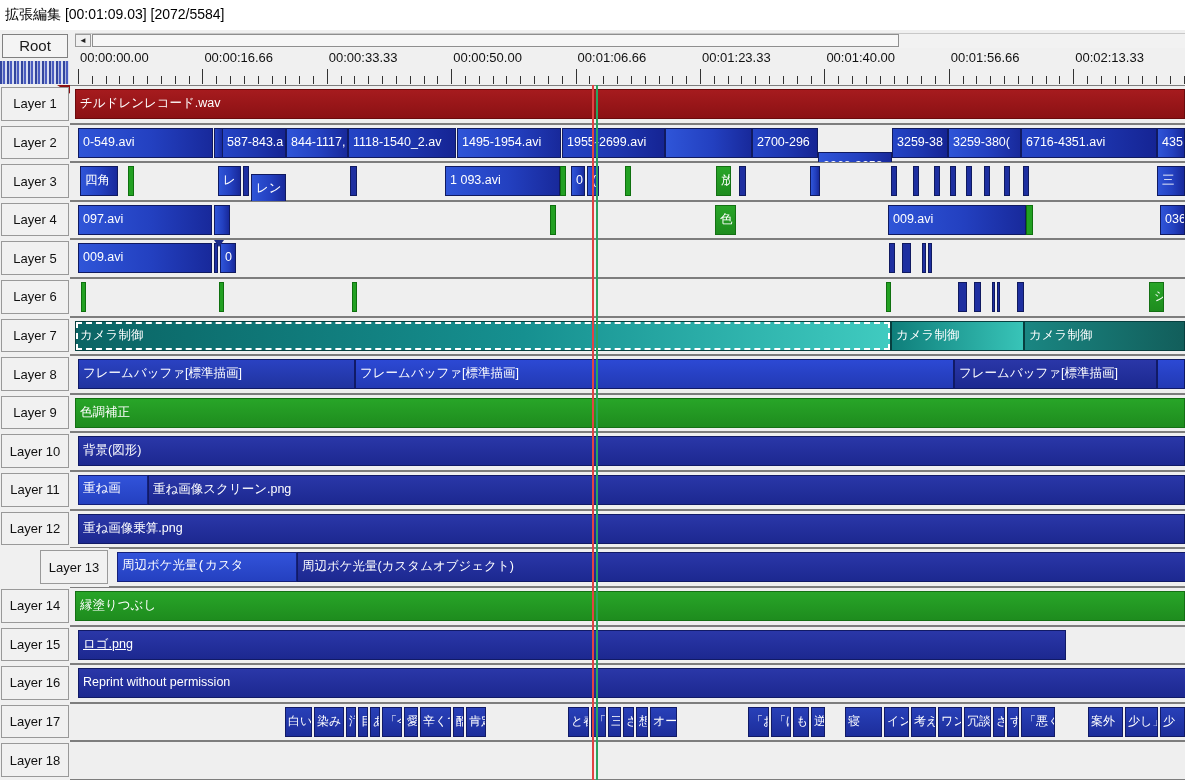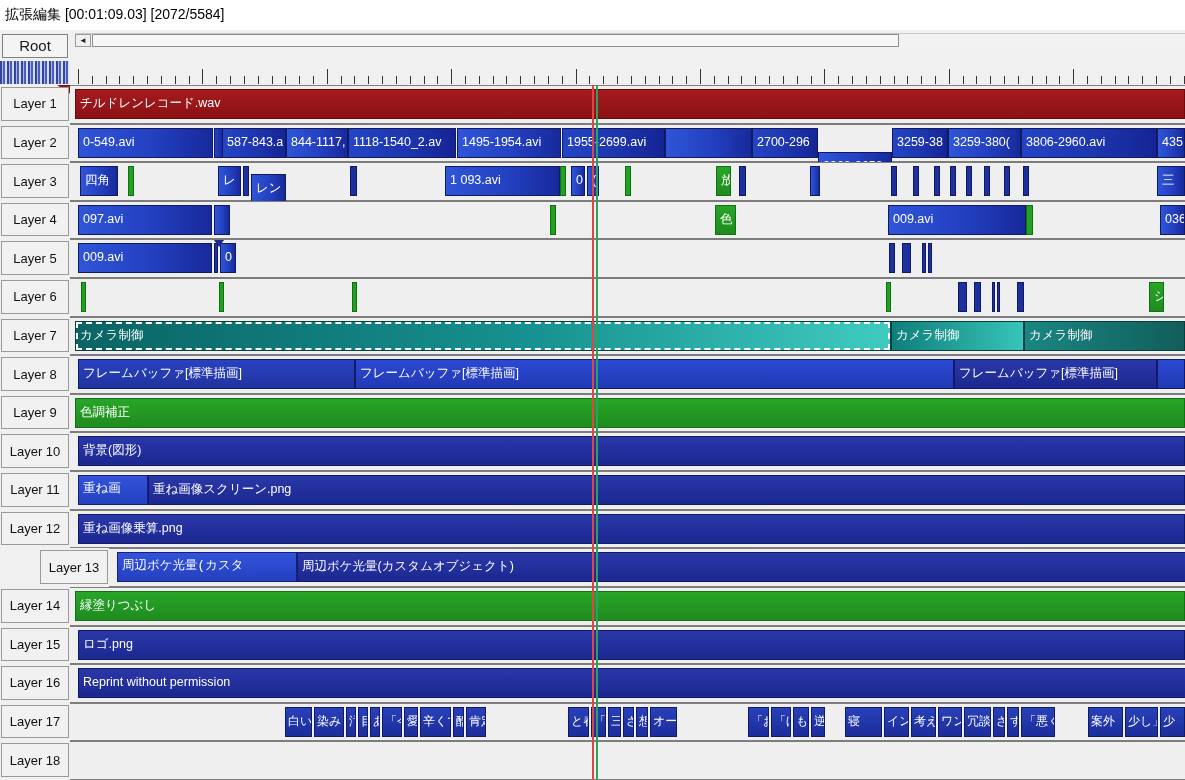--- a/index.html
+++ b/index.html
@@ -68,20 +68,31 @@
   <div id="titlebar">
     <span class="t">拡張編集 [00:01:09.03] [2072/5584]</span>
   </div>
   <div id="panel">
     <div id="root-btn">Root</div>
     <div id="stripes"></div>
     <div id="hscroll">
       <div id="hs-left">◄</div>
       <div id="hs-thumb"></div>
     </div>
+    <div id="ruler-labels">
+        <span style="left: 80px;">00:00:00.00</span>
+        <span style="left: 204.4px;">00:00:16.66</span>
+        <span style="left: 328.8px;">00:00:33.33</span>
+        <span style="left: 453.2px;">00:00:50.00</span>
+        <span style="left: 577.6px;">00:01:06.66</span>
+        <span style="left: 702px;">00:01:23.33</span>
+        <span style="left: 826.4px;">00:01:40.00</span>
+        <span style="left: 950.8px;">00:01:56.66</span>
+        <span style="left: 1075.2px;">00:02:13.33</span>
+      </div>
     <div id="ruler-ticks">
         <div class="tick major" style="left: 78px;"></div>
         <div class="tick minor" style="left: 91.8222px;"></div>
         <div class="tick minor" style="left: 105.644px;"></div>
         <div class="tick minor" style="left: 119.467px;"></div>
         <div class="tick minor" style="left: 133.289px;"></div>
         <div class="tick minor" style="left: 147.111px;"></div>
         <div class="tick minor" style="left: 160.933px;"></div>
         <div class="tick minor" style="left: 174.756px;"></div>
         <div class="tick minor" style="left: 188.578px;"></div>
@@ -173,21 +184,21 @@
           <div class="clip vid2" style="left: 222px; width: 64px;">587-843.a</div>
           <div class="clip vid" style="left: 286px; width: 62px;">844-1117,</div>
           <div class="clip vid2" style="left: 348px; width: 108px;">1118-1540_2.av</div>
           <div class="clip vid" style="left: 457px; width: 104px;">1495-1954.avi</div>
           <div class="clip vid2" style="left: 562px; width: 103px;">1955-2699.avi</div>
           <div class="clip vid" style="left: 665px; width: 87px;"></div>
           <div class="clip vid2" style="left: 752px; width: 66px;">2700-296</div>
           <div class="clip vid" style="left: 818px; width: 74px; margin-top: 24px;">2968-3258</div>
           <div class="clip vid2" style="left: 892px; width: 56px;">3259-38</div>
           <div class="clip vid" style="left: 948px; width: 73px;">3259-380(</div>
-          <div class="clip vid2" style="left: 1021px; width: 136px;">3806-2960.avi</div>
+          <div class="clip vid2" style="left: 1021px; width: 136px;">6716-4351.avi</div>
           <div class="clip vid" style="left: 1157px; width: 28px;">435</div>
         </div>
         <div class="row" style="height: 38.61px;">
           <div class="lbtn">Layer 3</div>
           <div class="lane"></div>
           <div class="clip vid" style="left: 80px; width: 38px;">四角</div>
           <div class="clip gbar" style="left: 128px; width: 6px;"></div>
           <div class="clip vid" style="left: 218px; width: 23px;">レ</div>
           <div class="clip bar" style="left: 243px; width: 6px;"></div>
           <div class="clip vid" style="left: 251px; width: 35px; margin-top: 8px;">レン</div>
@@ -290,21 +301,21 @@
           <div class="clip navy" style="left: 258px; width: 927px;">周辺ボケ光量(カスタムオブジェクト)</div>
         </div>
         <div class="row" style="height: 38.61px;">
           <div class="lbtn">Layer 14</div>
           <div class="lane"></div>
           <div class="clip green" style="left: 75px; width: 1110px;">縁塗りつぶし</div>
         </div>
         <div class="row" style="height: 38.61px;">
           <div class="lbtn">Layer 15</div>
           <div class="lane"></div>
-          <div class="clip navy" style="left: 78px; width: 1107px;">ロゴ.png</div>
+          <div class="clip navy" style="left: 78px; width: 988px; text-decoration: underline;">ロゴ.png</div>
         </div>
         <div class="row" style="height: 38.61px;">
           <div class="lbtn">Layer 16</div>
           <div class="lane"></div>
           <div class="clip navy" style="left: 78px; width: 1142px;">Reprint without  permission</div>
         </div>
         <div class="row" style="height: 38.61px;">
           <div class="lbtn">Layer 17</div>
           <div class="lane"></div>
           <div class="clip sub" style="left: 285px; width: 27px;">白い</div>

